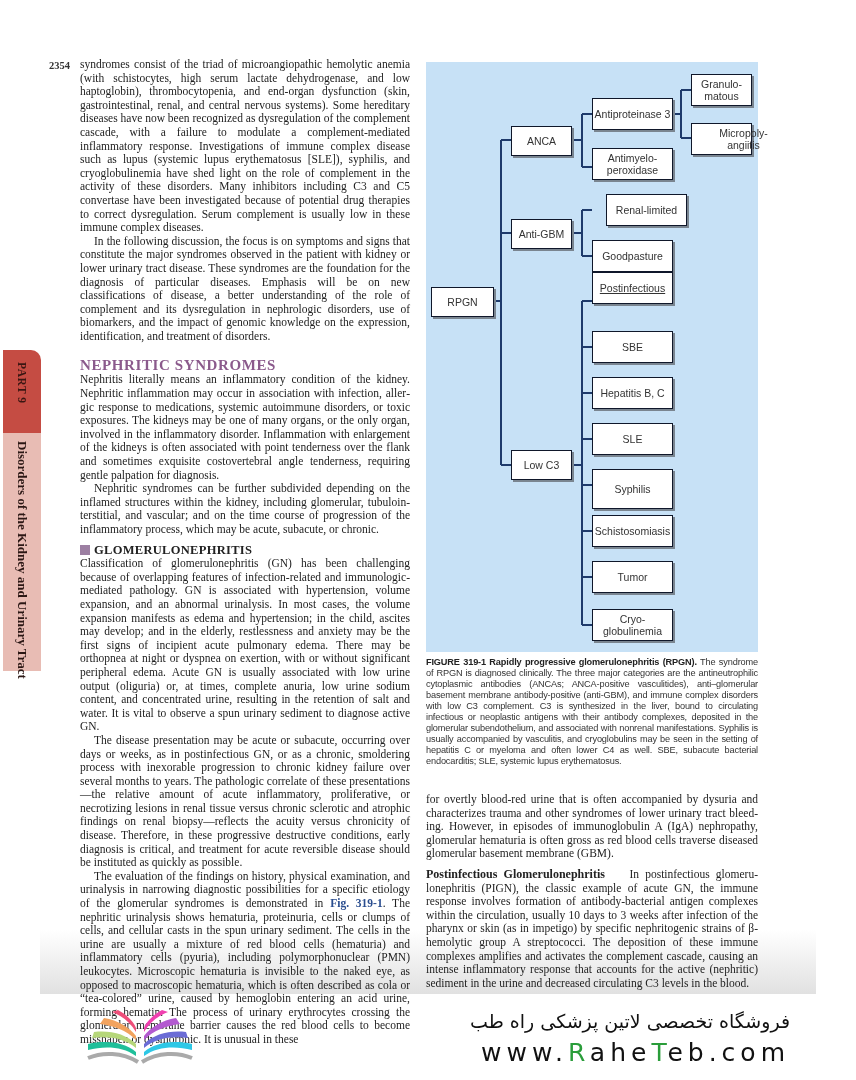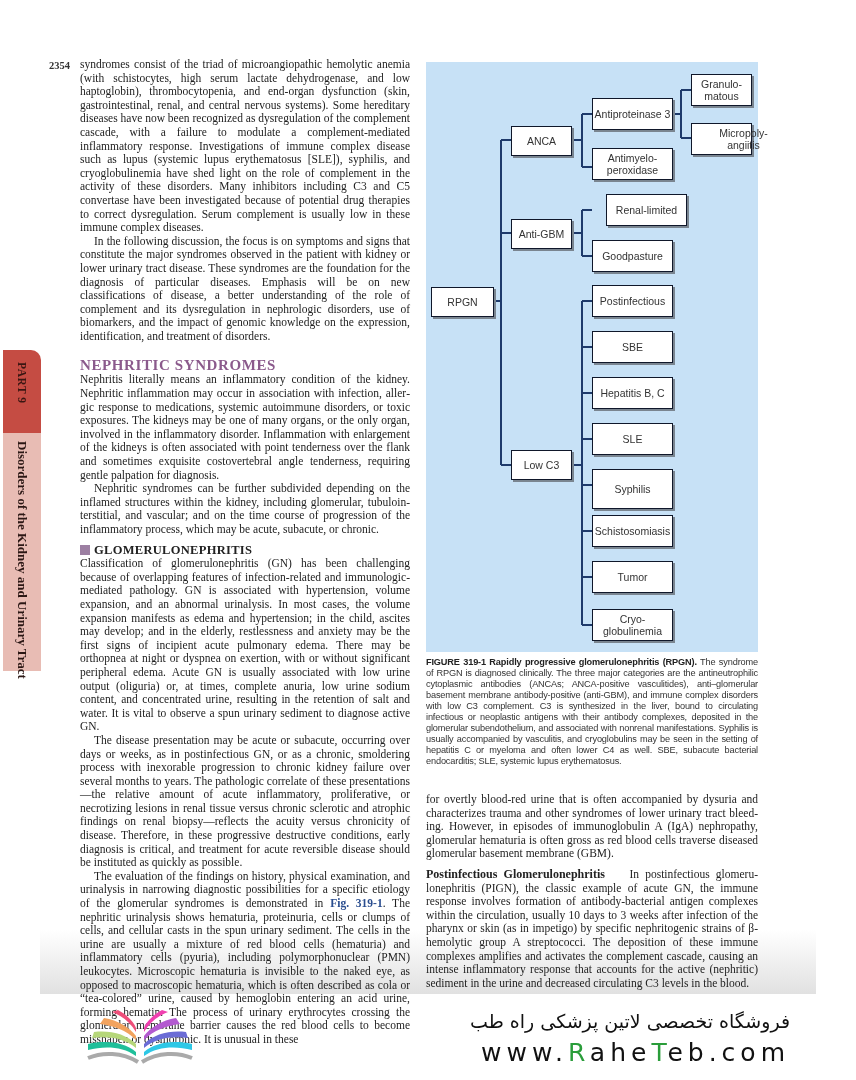--- a/index.html
+++ b/index.html
@@ -146,21 +146,21 @@
   <div class="node" style="left:166px; top:86px; width:81px; height:32px;">Antimyelo-
 peroxidase</div>
   <div class="node" style="left:265px; top:12px; width:61px; height:32px;">Granulo-
 matous</div>
   <div class="node" style="left:265px; top:61px; width:61px; height:32px;padding-left:44px;">Micropoly-
 angiitis</div>
 
   <div class="node" style="left:166px; top:132px; width:81px; height:32px;margin-left:14px;">Renal-limited</div>
   <div class="node" style="left:166px; top:178px; width:81px; height:32px;">Goodpasture</div>
 
-  <div class="node" style="left:166px; top:223px; width:81px; height:32px;">Postinfectious</div>
+  <div class="node" style="left:166px; top:210px; width:81px; height:32px;text-decoration:underline;">Postinfectious</div>
   <div class="node" style="left:166px; top:269px; width:81px; height:32px;">SBE</div>
   <div class="node" style="left:166px; top:315px; width:81px; height:32px;">Hepatitis B, C</div>
   <div class="node" style="left:166px; top:361px; width:81px; height:32px;">SLE</div>
   <div class="node" style="left:166px; top:407px; width:81px; height:40px;">Syphilis</div>
   <div class="node" style="left:166px; top:453px; width:81px; height:32px;">Schistosomiasis</div>
   <div class="node" style="left:166px; top:499px; width:81px; height:32px;">Tumor</div>
   <div class="node" style="left:166px; top:547px; width:81px; height:32px;">Cryo-
 globulinemia</div>
 </div>
 

